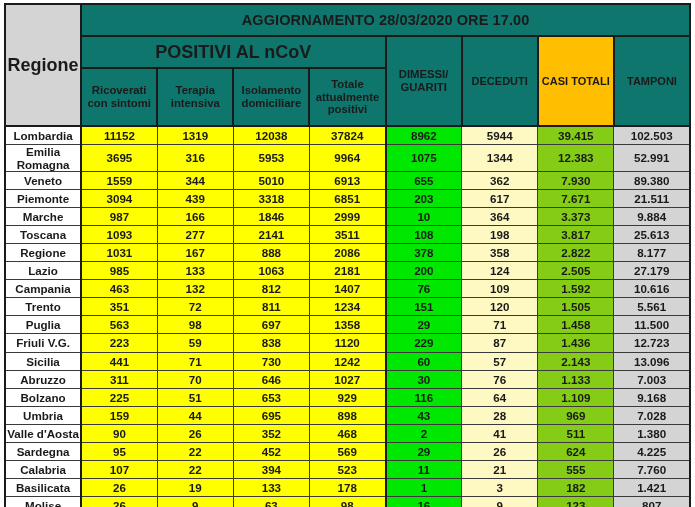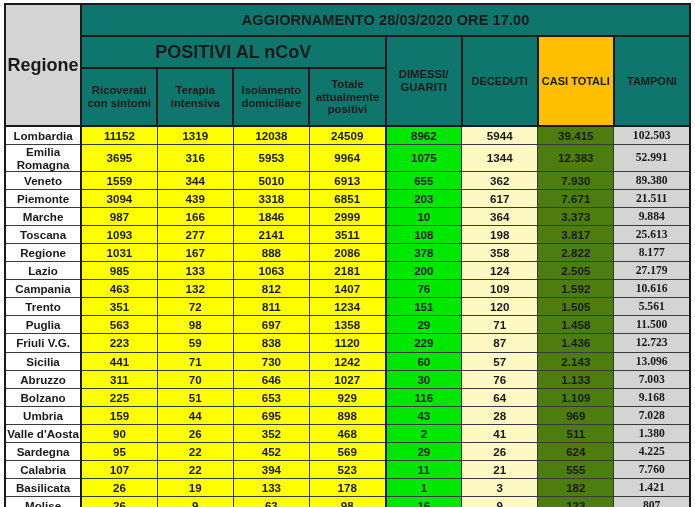--- a/index.html
+++ b/index.html
@@ -82,22 +82,22 @@
   tbody td { font-size: 11.6px; }
   .region-name {
     background: #ffffff;
     font-size: 11.6px;
     border-left: 2px solid #1a1a1a !important;
     border-right: 2px solid #1a1a1a !important;
   }
   .c-yellow { background: #ffff00; color: #1a1a1a; }
   .c-green  { background: #00e800; color: #1a1a1a; }
   .c-red    { background: #fef9c3; color: #2a0000; }
-  .c-orange { background: #4d7c0f; color: #1a1a1a; }
-  .c-grey   { background: #d4d4d4; color: #1a1a1a; font-family: Liberation Serif, serif; }
+  .c-orange { background: #84cc16; color: #1a1a1a; }
+  .c-grey   { background: #d4d4d4; color: #1a1a1a; }
   .sep-right { border-right: 2px solid #1a1a1a !important; }
 
   tr.first-data td { border-top: 2px solid #1a1a1a !important; }
 </style>
 </head>
 <body>
 
 <div id="sheet">
   <table class="covid">
     <thead>
@@ -134,21 +134,21 @@
           <div>positivi</div>
         </th>
       </tr>
     </thead>
     <tbody id="tbody">
         <tr class="first-data">
           <td class="region-name">Lombardia</td>
           <td class="c-yellow">11152</td>
           <td class="c-yellow">1319</td>
           <td class="c-yellow">12038</td>
-          <td class="c-yellow sep-right">24509</td>
+          <td class="c-yellow sep-right">37824</td>
           <td class="c-green">8962</td>
           <td class="c-red">5944</td>
           <td class="c-orange">39.415</td>
           <td class="c-grey">102.503</td>
         </tr>
         <tr>
           <td class="region-name">Emilia Romagna</td>
           <td class="c-yellow">3695</td>
           <td class="c-yellow">316</td>
           <td class="c-yellow">5953</td>

